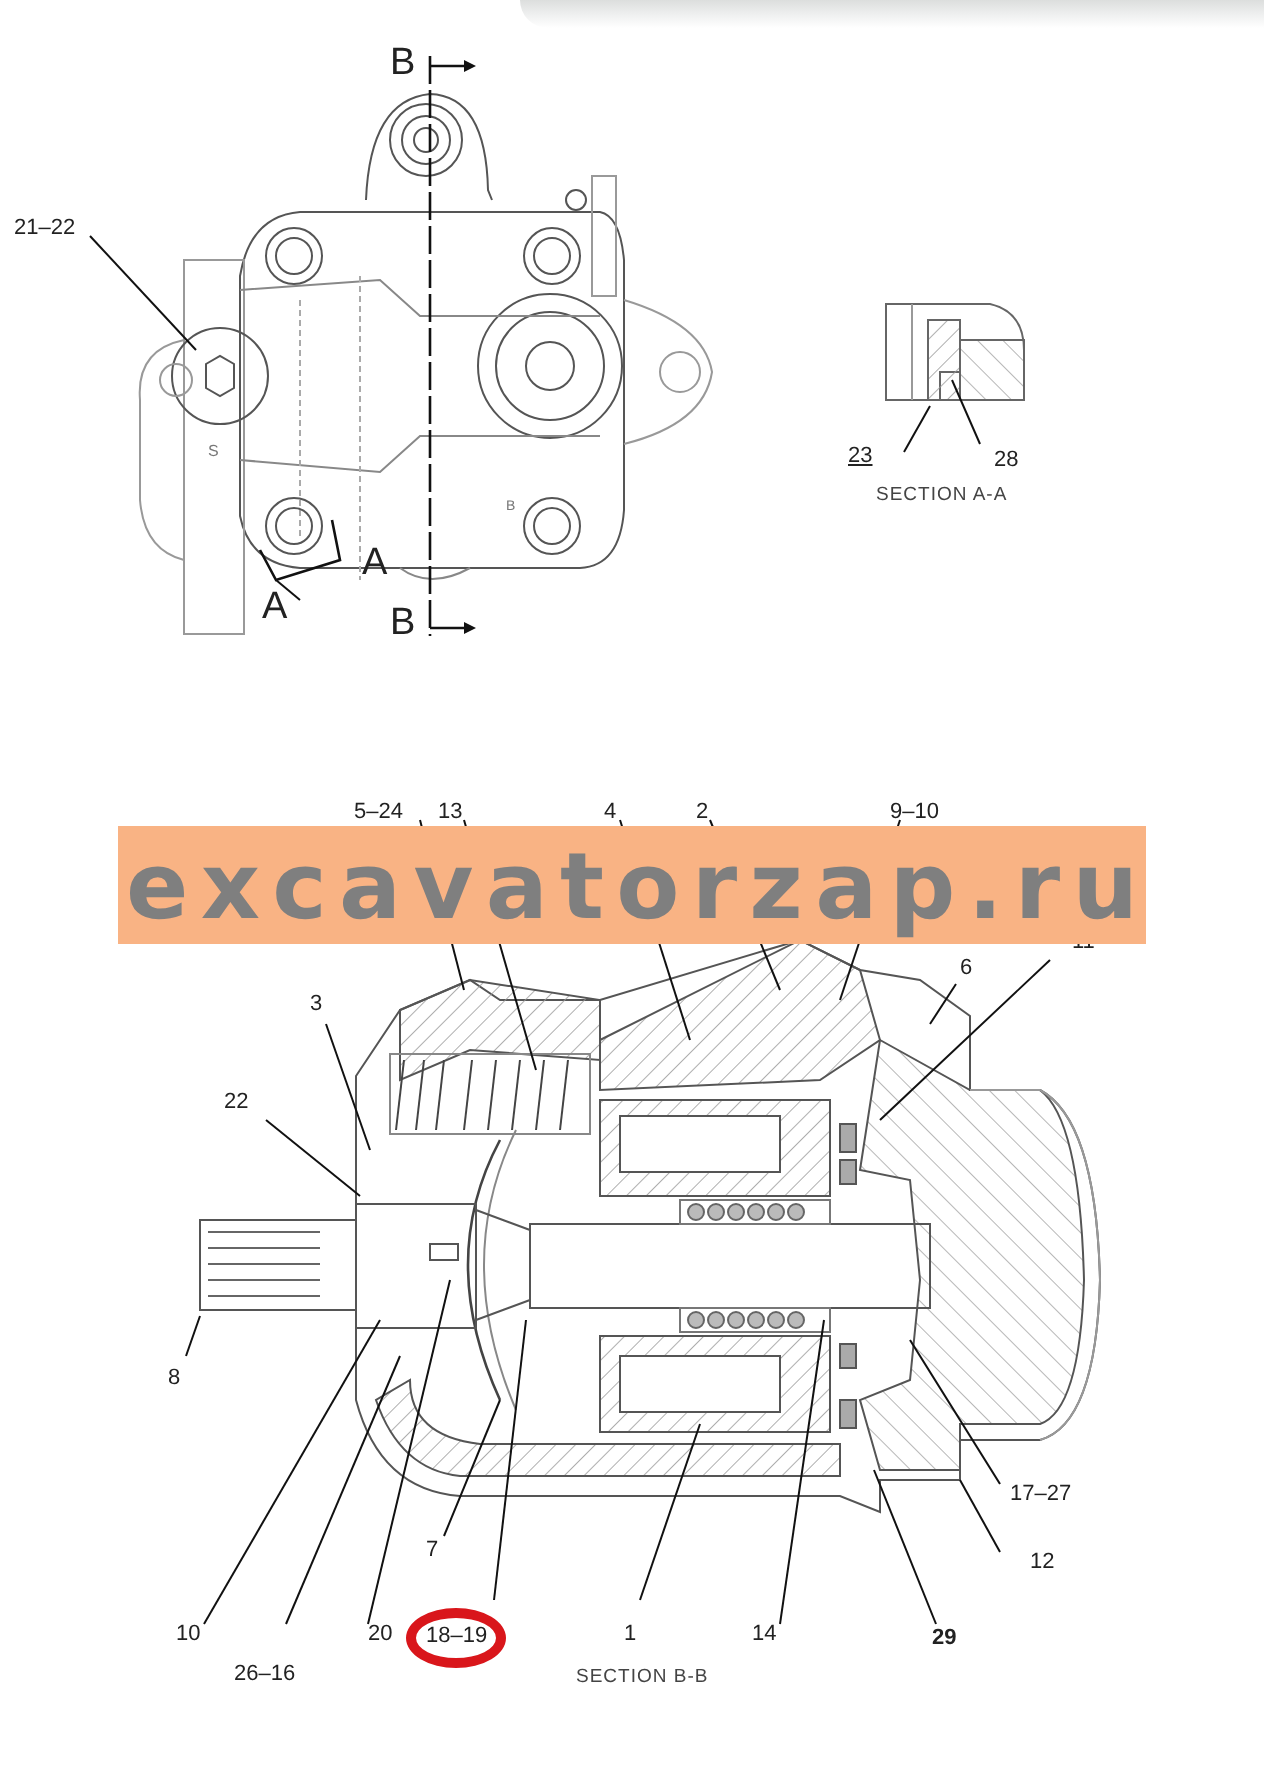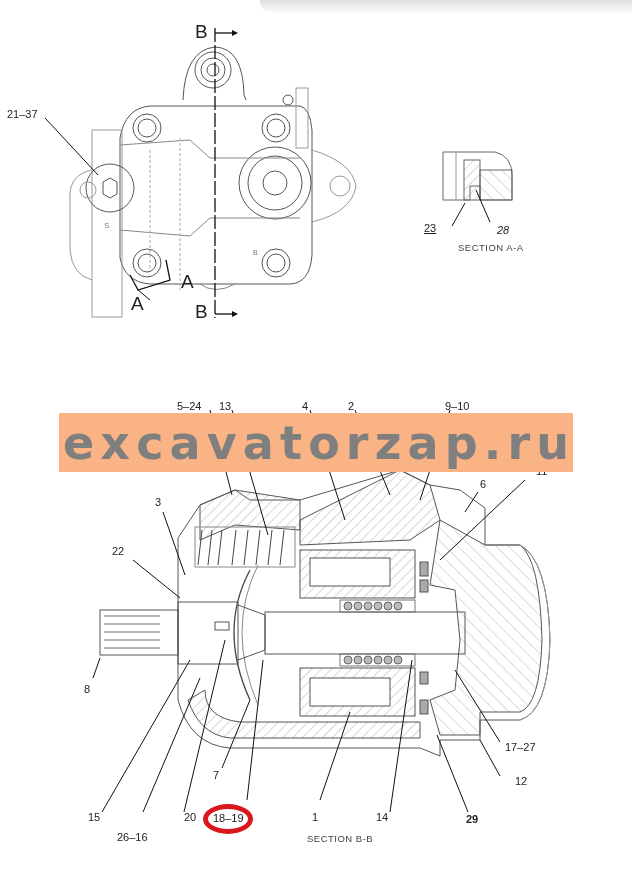--- a/index.html
+++ b/index.html
@@ -188,53 +188,53 @@
       <line x1="500" y1="742" x2="455" y2="670"></line>
       <line x1="500" y1="776" x2="480" y2="740"></line>
     </g>
   </g>
 </svg>
 
 <div class="lbl-big" style="left:195px;top:22px;">B</div>
 <div class="lbl-big" style="left:195px;top:302px;">B</div>
 <div class="lbl-big" style="left:131px;top:294px;">A</div>
 <div class="lbl-big" style="left:181px;top:272px;">A</div>
-<div class="lbl" style="left:7px;top:109px;">21–37</div>
+<div class="lbl" style="left:7px;top:109px;">21–22</div>
 
 <div class="lbl" style="left:424px;top:223px;text-decoration:underline;">23</div>
-<div class="lbl" style="left:497px;top:225px;font-style:italic;">28</div>
-<div class="section-title" style="left:458px;top:242px;text-align:right;">SECTION A-A</div>
+<div class="lbl" style="left:497px;top:225px;">28</div>
+<div class="section-title" style="left:438px;top:242px;text-align:right;">SECTION A-A</div>
 
 <div class="lbl" style="left:177px;top:401px;">5–24</div>
 <div class="lbl" style="left:219px;top:401px;">13</div>
 <div class="lbl" style="left:302px;top:401px;">4</div>
 <div class="lbl" style="left:348px;top:401px;">2</div>
 <div class="lbl" style="left:445px;top:401px;">9–10</div>
 
 <div class="lbl" style="left:536px;top:466px;">11</div>
 <div class="lbl" style="left:480px;top:479px;">6</div>
 <div class="lbl" style="left:505px;top:742px;">17–27</div>
 <div class="lbl" style="left:503px;top:776px;margin-left:12px;">12</div>
 
 <div class="lbl" style="left:155px;top:497px;">3</div>
 <div class="lbl" style="left:112px;top:546px;">22</div>
 <div class="lbl" style="left:84px;top:684px;">8</div>
 
-<div class="lbl" style="left:88px;top:812px;">15</div>
+<div class="lbl" style="left:88px;top:812px;">10</div>
 <div class="lbl" style="left:117px;top:812px;margin-top:20px;">26–16</div>
 <div class="lbl" style="left:184px;top:812px;">20</div>
 <div class="lbl" style="left:213px;top:770px;">7</div>
 <div class="lbl" style="left:213px;top:813px;">18–19</div>
 <div class="lbl" style="left:312px;top:812px;">1</div>
 <div class="lbl" style="left:376px;top:812px;">14</div>
 <div class="lbl" style="left:466px;top:814px;font-weight:bold;">29</div>
 
 <div class="highlight-ring"></div>
 
-<div class="section-title" style="left:307px;top:833px;">SECTION B-B</div>
+<div class="section-title" style="left:288px;top:833px;">SECTION B-B</div>
 
 <div class="banner">
   <span>e</span>
   <span>x</span>
   <span>c</span>
   <span>a</span>
   <span>v</span>
   <span>a</span>
   <span>t</span>
   <span>o</span>

